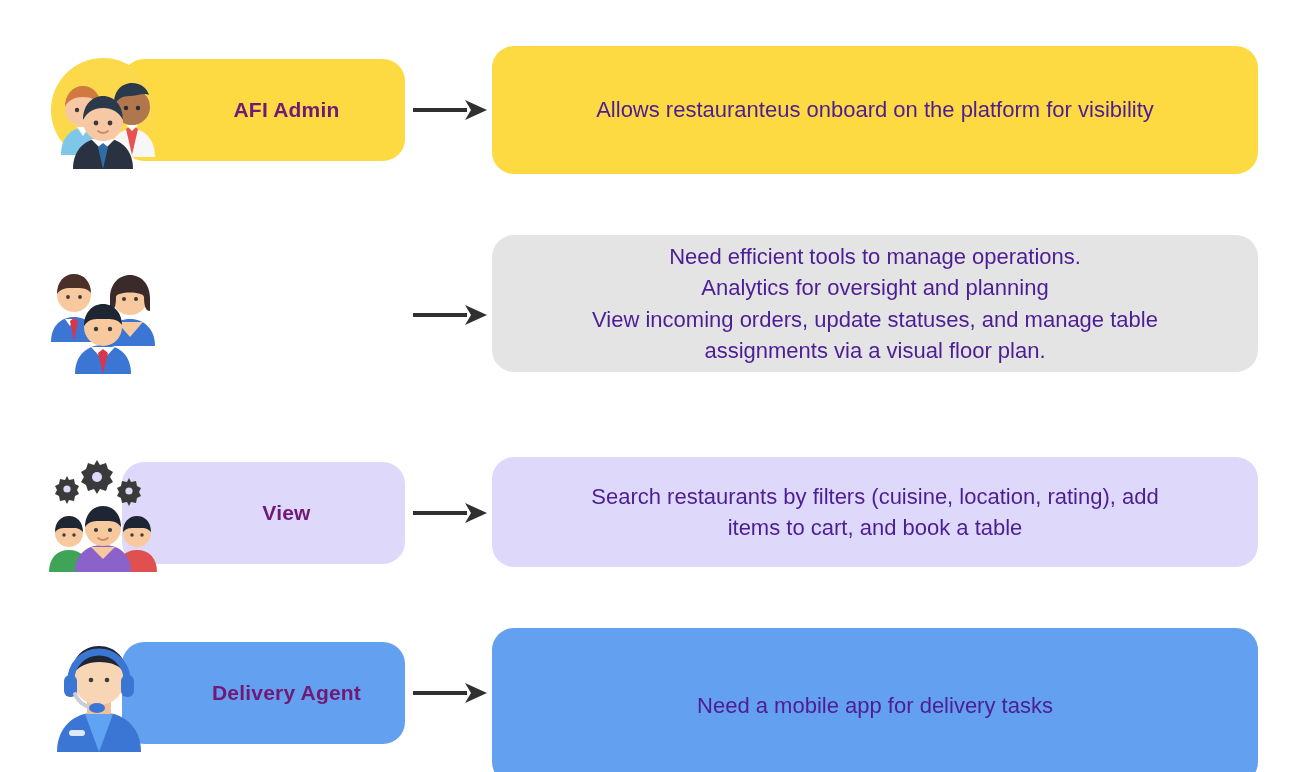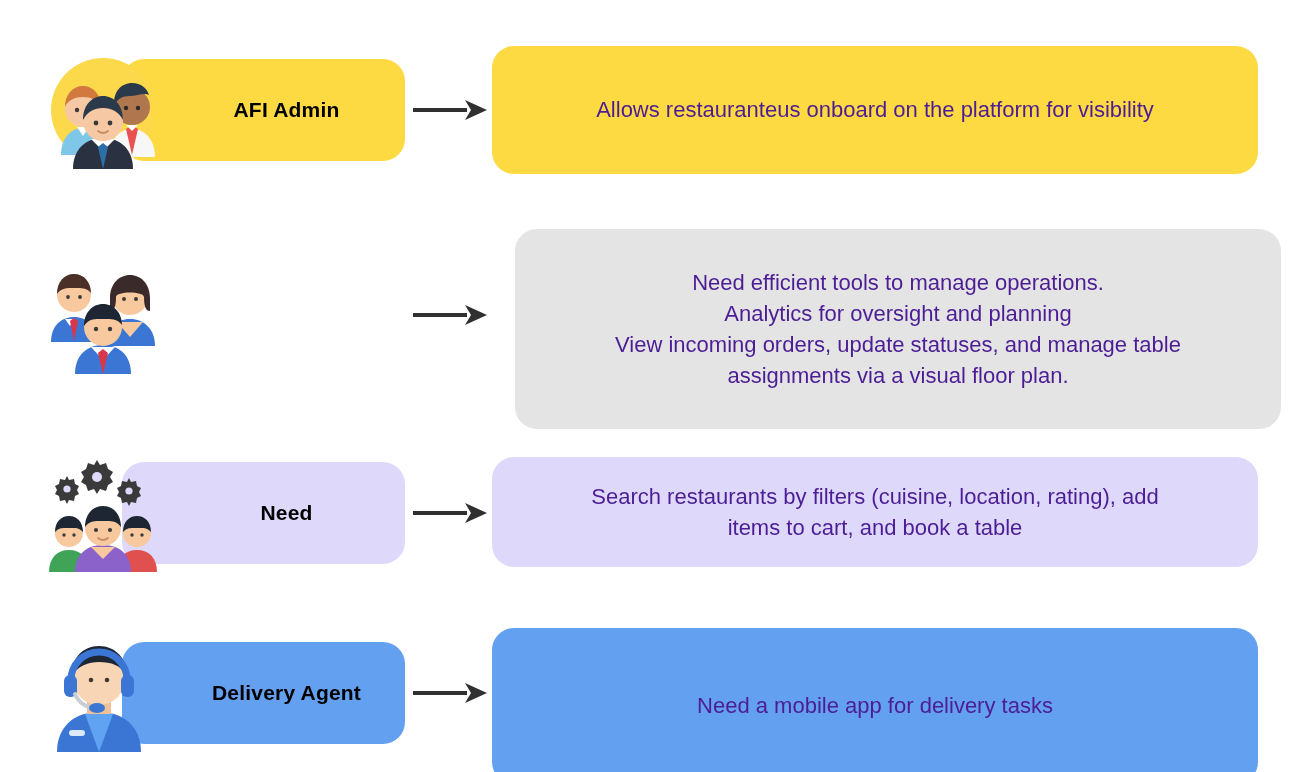--- a/index.html
+++ b/index.html
@@ -41,21 +41,21 @@
     width: 283px;
     height: 102px;
     border-radius: 22px;
     display: flex;
     align-items: center;
     justify-content: center;
   }
   .label-card .label-text {
     font-size: 21px;
     font-weight: bold;
-    color: #000000;
+    color: #701a75;
     letter-spacing: .2px;
     padding-left: 46px;
     text-align: center;
   }
 
   
   .avatar {
     position: absolute;
     left: 47px;
     top: 50%;
@@ -84,21 +84,21 @@
     left: 492px;
     width: 766px;
     border-radius: 22px;
     display: flex;
     align-items: center;
     justify-content: center;
     text-align: center;
     padding: 14px 26px;
   }
   #row-0 .desc-card { top: 6px;  height: 128px; }
-  #row-1 .desc-card { top: 4px;  height: 200px; margin-left: 23px; }
+  #row-1 .desc-card { top: 10px;  height: 137px; }
   #row-2 .desc-card { top: 12px; height: 110px; }
   #row-3 .desc-card { top: 8px;  height: 156px; }
 
   .desc-text {
     font-size: 22px;
     line-height: 1.42;
     color: #4c1d95;
     white-space: pre-line;
   }
 
@@ -203,21 +203,21 @@
       <span class="desc-text">Need efficient tools to manage operations.
 Analytics for oversight and planning
 View incoming orders, update statuses, and manage table
 assignments via a visual floor plan.</span>
     </div>
   </div>
 
   <div class="row" id="row-2">
 
     <div class="label-card c-purple">
-      <span class="label-text">Need</span>
+      <span class="label-text">View</span>
     </div>
 
     <div class="avatar">
       <svg viewBox="0 0 112 118" xmlns="http://www.w3.org/2000/svg">
 
         <g fill="#3A3A3A">
           <path d="M50 6l3 5 6-2 2 6 5 3-3 5 3 5-5 3-2 6-6-2-3 5-3-5-6 2-2-6-5-3 3-5-3-5 5-3 2-6 6 2z"></path>
           <circle cx="50" cy="23" r="5" fill="#DED9FB"></circle>
           <path d="M20 22l2 4 5-1 1 5 4 2-2 4 2 4-4 2-1 5-5-1-2 4-2-4-5 1-1-5-4-2 2-4-2-4 4-2 1-5 5 1z"></path>
           <circle cx="20" cy="35" r="3.6" fill="#DED9FB"></circle>

